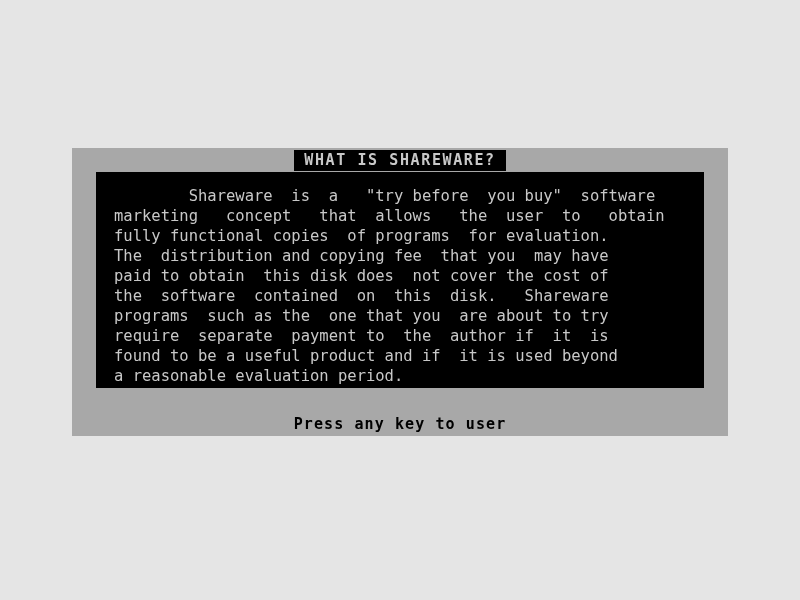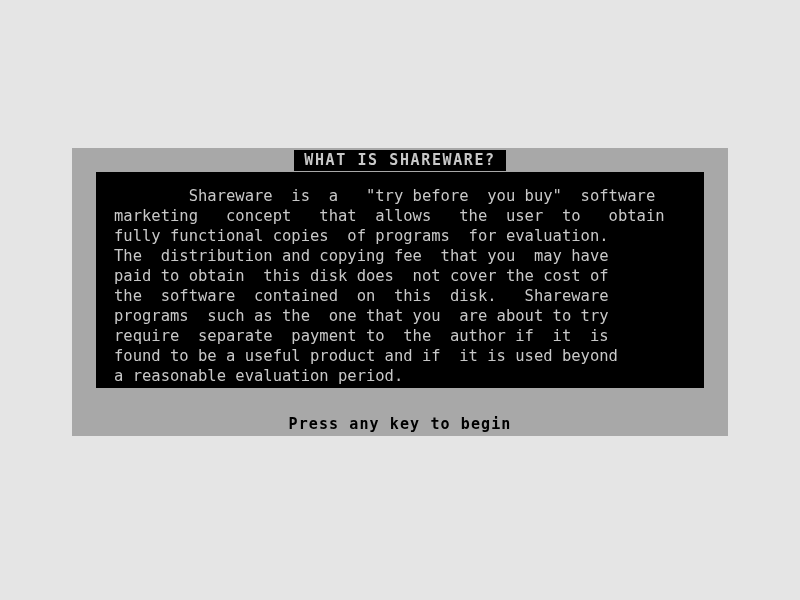--- a/index.html
+++ b/index.html
@@ -122,18 +122,18 @@
 The  distribution and copying fee  that you  may have
 paid to obtain  this disk does  not cover the cost of
 the  software  contained  on  this  disk.   Shareware
 programs  such as the  one that you  are about to try
 require  separate  payment to  the  author if  it  is
 found to be a useful product and if  it is used beyond
 a reasonable evaluation period.</pre>
     </div>
 
     <div id="footer-bar">
-      <div id="footer-text">Press any key to begin</div>
+      <div id="footer-text">Press any key to user</div>
     </div>
 
   </div>
 
 </div>
 
 </body></html>

